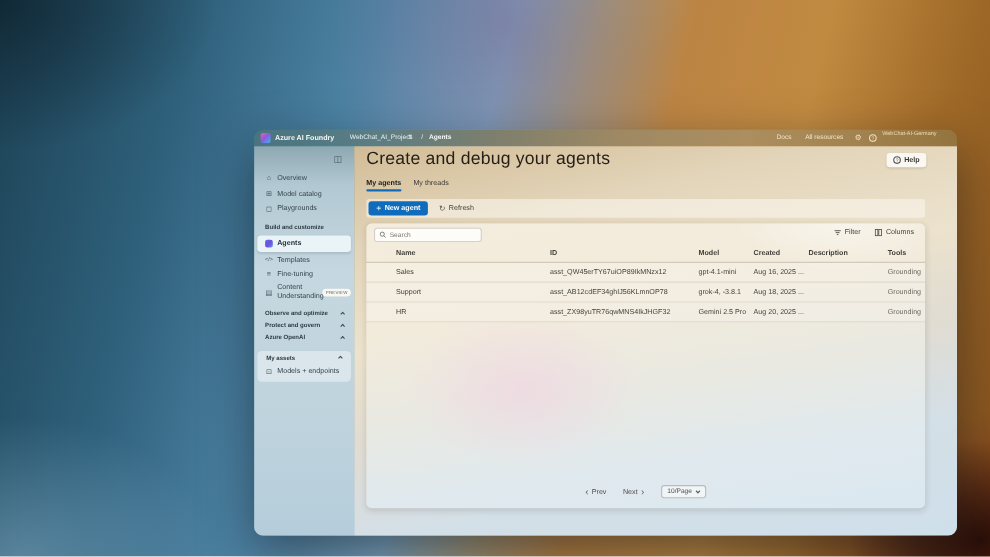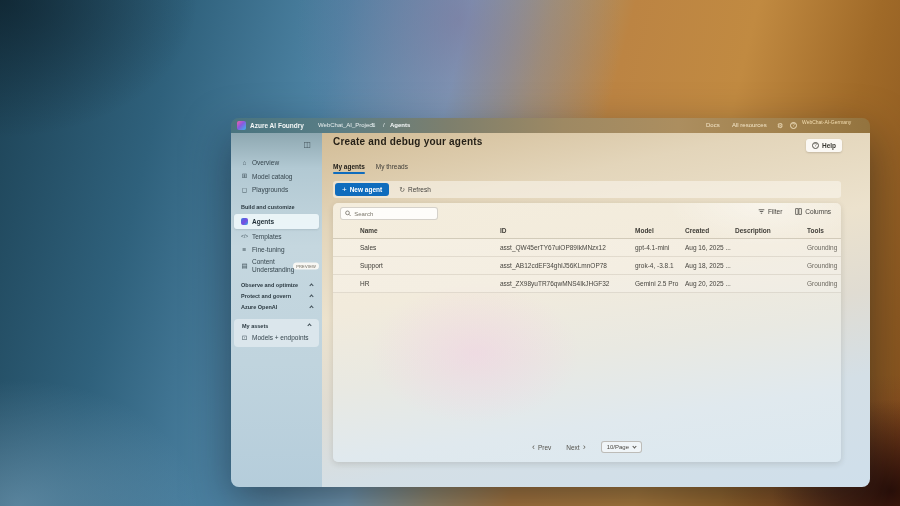--- a/index.html
+++ b/index.html
@@ -64,21 +64,21 @@
   .assets-hd { display:flex; align-items:center; justify-content:space-between;
     padding:0 8px 0 8px; font-size:5.5px; font-weight:bold; color:#2c3a42; }
   .assets-item { display:flex; align-items:center; gap:4px; padding-left:7px; margin-top:5px;
     font-size:6.5px; color:#36454d; }
 
   
   .main { position:absolute; left:91px; top:15px; width:548px; height:354px;
     background:
       radial-gradient(140px 95px at 26% 62%, rgba(238,203,222,.5), rgba(238,203,222,0) 70%),
       linear-gradient(168deg,#d2bc96 0%,#e3d5ba 20%,#ece2cd 40%,#e0dcd2 58%,#d4dfe6 76%,#cfdfeb 100%); }
-  .page-title { position:absolute; left:11px; top:3px; font-size:10px; font-weight:bold;
+  .page-title { position:absolute; left:11px; top:3px; font-size:16px; font-weight:normal;
     color:#241f16; letter-spacing:.2px; }
   .help-btn { position:absolute; left:484px; top:6px; height:13px; padding:0 6px;
     display:flex; align-items:center; gap:3px; background:rgba(255,255,255,.82);
     border-radius:3px; box-shadow:0 1px 2px rgba(40,30,15,.18); font-size:6.5px;
     font-weight:bold; color:#3a3832; }
   .help-q { width:7px; height:7px; border:1px solid #56544c; border-radius:50%;
     font-size:4.5px; font-weight:normal; color:#56544c; text-align:center; line-height:6px; }
   .tabs { position:absolute; left:11px; top:30px; display:flex; gap:11px; }
   .tab { position:relative; font-size:6.5px; color:#3e3c37; padding-bottom:4px; }
   .tab.active { font-weight:bold; color:#1f1d19; }

